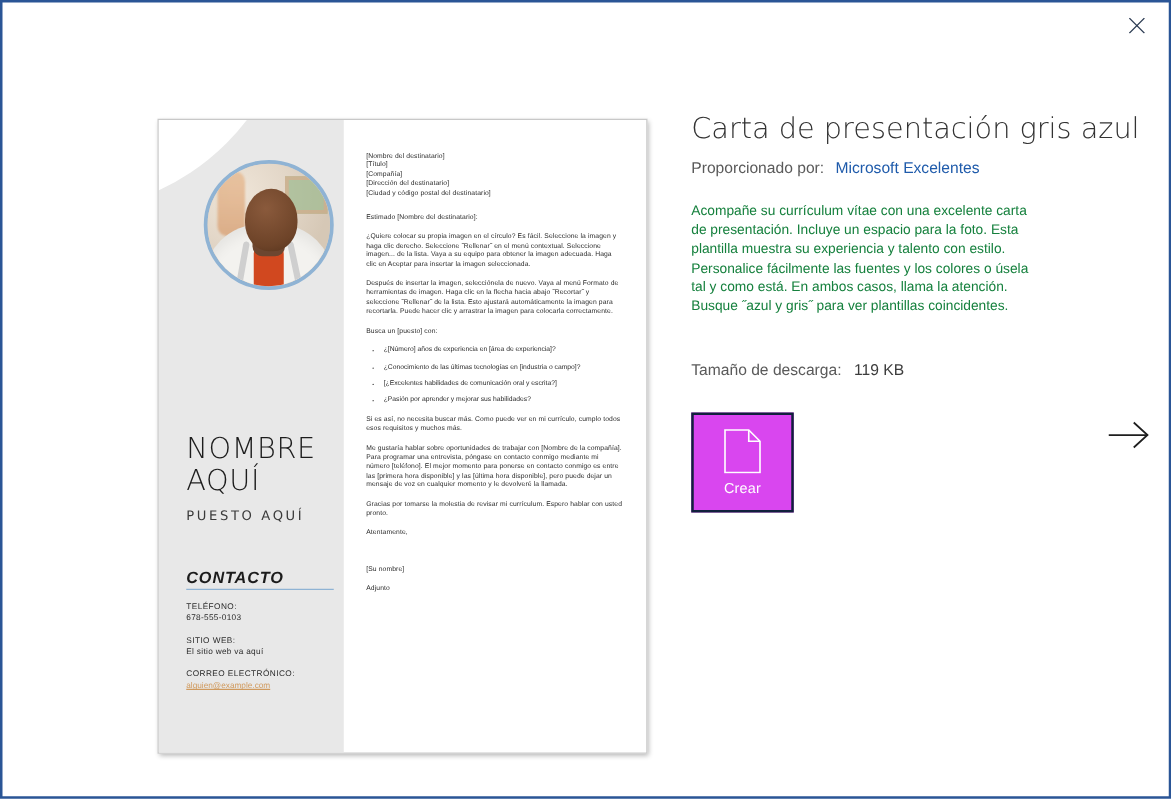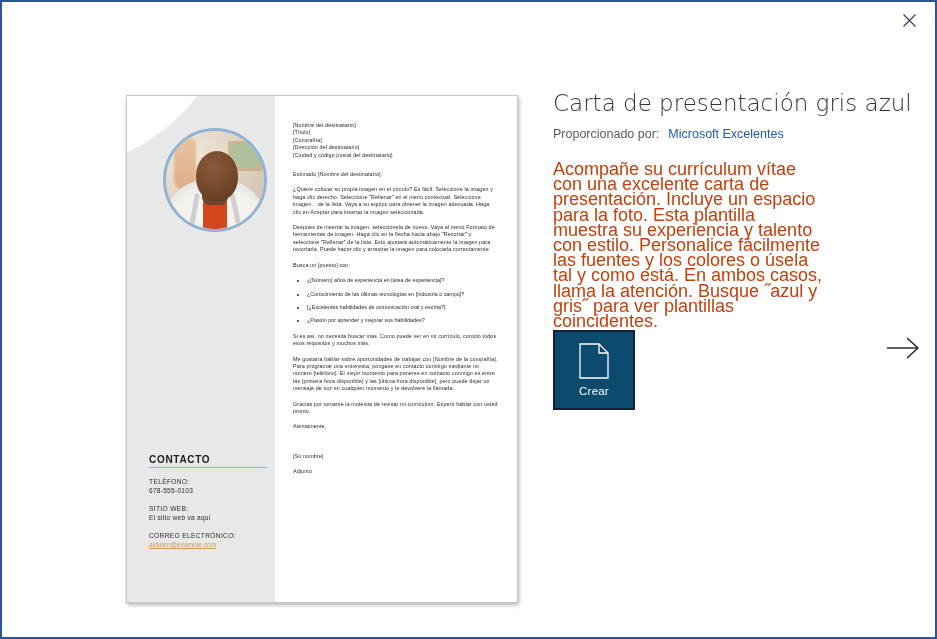--- a/index.html
+++ b/index.html
@@ -174,26 +174,27 @@
     color: #3a3a3a;
   }
 
   .contact-block {
     position: absolute;
     left: 22px; top: 358px;
     width: 118px;
     z-index: 3;
   }
   .contact-head {
-    font-size: 10px;
+    font-size: 13px;
     font-weight: bold;
     letter-spacing: 0.7px;
     color: #1c1c1c;
     padding-bottom: 2px;
     border-bottom: 1px solid #8fb3d4;
+    font-style: italic;
   }
   .contact-group { margin-top: 9px; }
   .contact-label {
     font-size: 6.6px;
     letter-spacing: 0.35px;
     color: #2b2b2b;
     line-height: 9px;
   }
   .contact-value {
     font-size: 6.6px;
@@ -257,39 +258,39 @@
     align-items: center;
     gap: 9px;
   }
   .provider-link {
     color: #1f5bab;
     cursor: pointer;
   }
   .tpl-desc {
     margin-top: 21px;
     width: 272px;
-    font-size: 18px;
+    font-size: 11px;
     line-height: 15.2px;
-    color: #c2410c;
+    color: #15803d;
   }
   .size-row {
     margin-top: 36px;
     font-size: 12.5px;
     color: #5a5a5a;
     display: flex;
     align-items: baseline;
     gap: 10px;
   }
   .size-value { color: #3c3c3c; }
 
   .create-btn {
     position: absolute;
     left: 551px; top: 328px;
     width: 82px; height: 80px;
-    background: #0c4a6e;
+    background: #d946ef;
     border: 2px solid #10213c;
     color: #ffffff;
     display: flex;
     flex-direction: column;
     align-items: center;
     justify-content: center;
     gap: 6px;
     cursor: pointer;
     padding: 0;
   }
@@ -327,20 +328,25 @@
         <div class="ph-chart"></div>
         <div class="ph-frame"></div>
         <div class="ph-coat"></div>
         <div class="ph-steth-l"></div>
         <div class="ph-steth-r"></div>
         <div class="ph-shirt"></div>
         <div class="ph-neck"></div>
         <div class="ph-head"></div>
       </div>
 
+      <div class="name-block">
+        <div class="name-line">NOMBRE</div>
+        <div class="name-line">AQUÍ</div>
+        <div class="job-line">PUESTO AQUÍ</div>
+      </div>
 
       <div class="contact-block">
         <div class="contact-head">CONTACTO</div>
         <div class="contact-group">
           <div class="contact-label">TELÉFONO:</div>
           <div class="contact-value">678-555-0103</div>
         </div>
         <div class="contact-group">
           <div class="contact-label">SITIO WEB:</div>
           <div class="contact-value">El sitio web va aquí</div>
@@ -383,20 +389,24 @@
   <div class="meta">
     <h1 class="tpl-title">Carta de presentación gris azul</h1>
 
     <div class="provider-row">
       <span>Proporcionado por:</span>
       <span class="provider-link">Microsoft Excelentes</span>
     </div>
 
     <div class="tpl-desc">Acompañe su currículum vítae con una excelente carta de presentación. Incluye un espacio para la foto. Esta plantilla muestra su experiencia y talento con estilo. Personalice fácilmente las fuentes y los colores o úsela tal y como está. En ambos casos, llama la atención. Busque ˝azul y gris˝ para ver plantillas coincidentes.</div>
 
+    <div class="size-row">
+      <span>Tamaño de descarga:</span>
+      <span class="size-value">119 KB</span>
+    </div>
   </div>
 
   <div class="create-btn">
     <svg width="30" height="36" viewBox="0 0 30 36">
       <path d="M1 1 H20 L29 10 V35 H1 Z" fill="none" stroke="#ffffff" stroke-width="1.3"></path>
       <path d="M20 1 V10 H29" fill="none" stroke="#ffffff" stroke-width="1.3"></path>
     </svg>
     <span class="create-label">Crear</span>
   </div>
 

